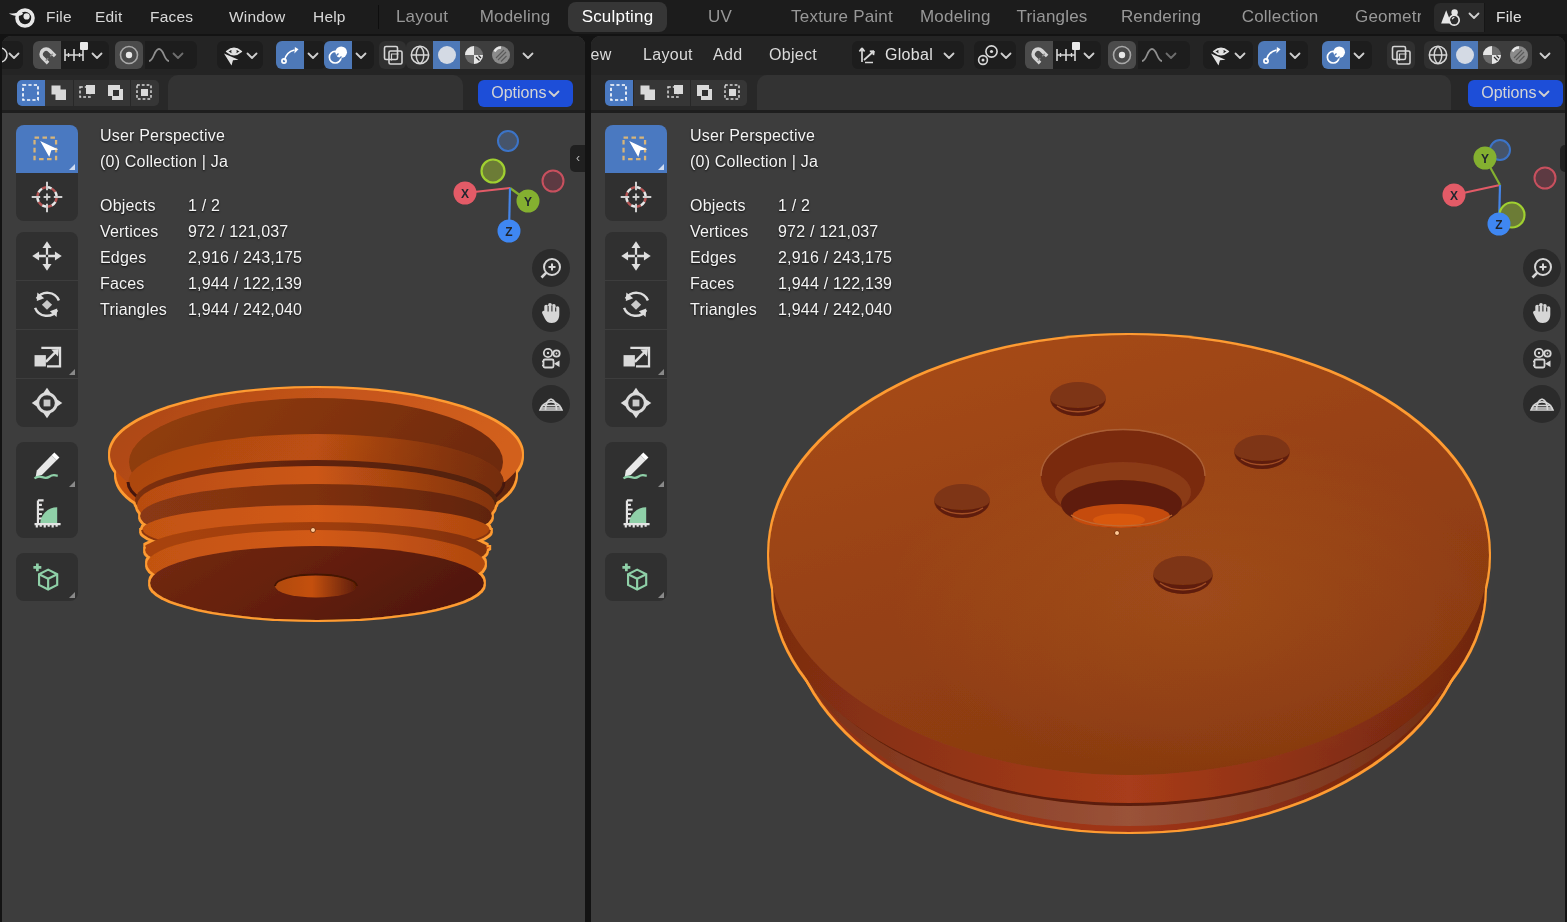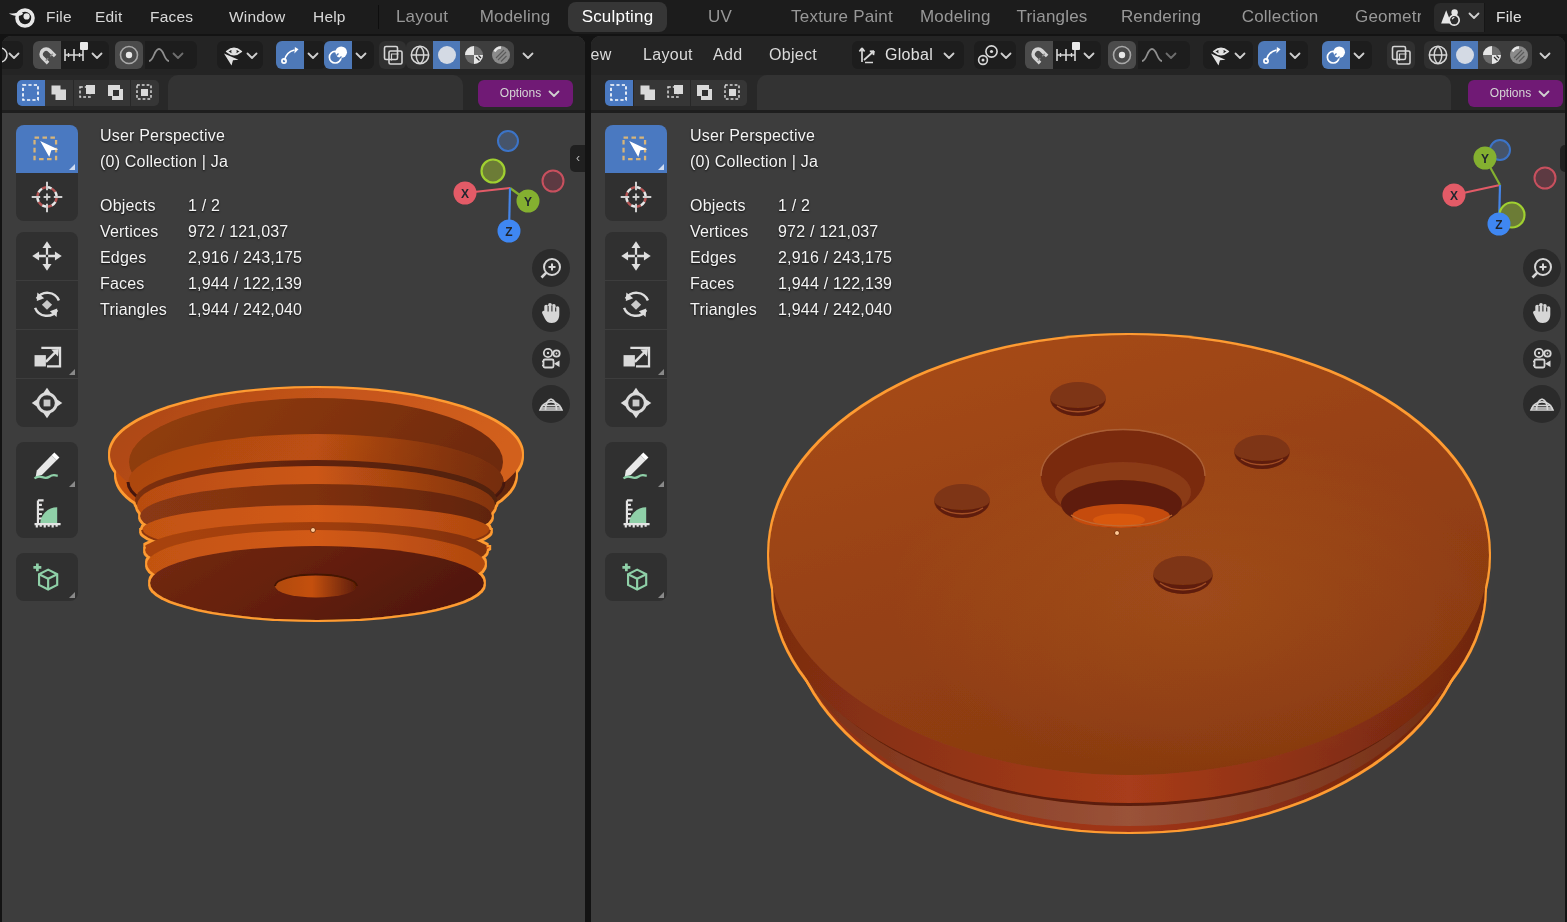--- a/index.html
+++ b/index.html
@@ -12,22 +12,22 @@
 .tab.active { color:#ffffff; }
 .tabbg { position:absolute; top:2px; height:30px; background:#363636; border-radius:8px; }
 #area-l { position:absolute; left:2px; top:36px; width:583px; height:886px;
   background:#3d3d3d; border-radius:9px 9px 0 0; overflow:hidden; }
 #area-r { position:absolute; left:591px; top:36px; width:974px; height:886px;
   background:#3d3d3d; border-radius:9px 9px 0 0; overflow:hidden; }
 .row1 { position:absolute; left:0; top:0; right:0; height:39px; background:#242424; }
 .row2 { position:absolute; left:0; top:39px; right:0; height:35px; background:#282828; }
 .row2light { position:absolute; top:0; bottom:0; background:#333333; border-radius:10px 10px 0 0; }
 .hmenu { position:absolute; top:0; height:39px; line-height:38px; font-size:16px; letter-spacing:0.3px; color:#dadada; }
-.optbtn { position:absolute; top:5px; width:95px; height:27px; background:#701a75;
-  border-radius:6px; color:#d5d5d5; font-size:12px; line-height:26px; text-align:center; }
+.optbtn { position:absolute; top:5px; width:95px; height:27px; background:#1d4ed8;
+  border-radius:6px; color:#d5d5d5; font-size:16px; line-height:26px; text-align:center; }
 .stats { position:absolute; color:#f4f4f4; font-size:16px; letter-spacing:0.2px; line-height:17px; text-shadow:0 1px 2px rgba(0,0,0,0.85); white-space:pre; }
 svg { display:block; }
 .vpsvg { position:absolute; left:0; top:0; }
 .tbtn { position:absolute; left:14px; width:62px; height:48px; background:#303030; }
 .tbtn svg { position:absolute; left:14px; top:7px; width:34px; height:34px; }
 .tri { position:absolute; right:3px; bottom:3px; width:0; height:0;
   border-left:6px solid transparent; border-bottom:6px solid #8a8a8a; }
 .tbtn.active { background:#4a79c1; }
 .tbtn.active .tri { border-bottom-color:#cfdcf2; }
 </style>

